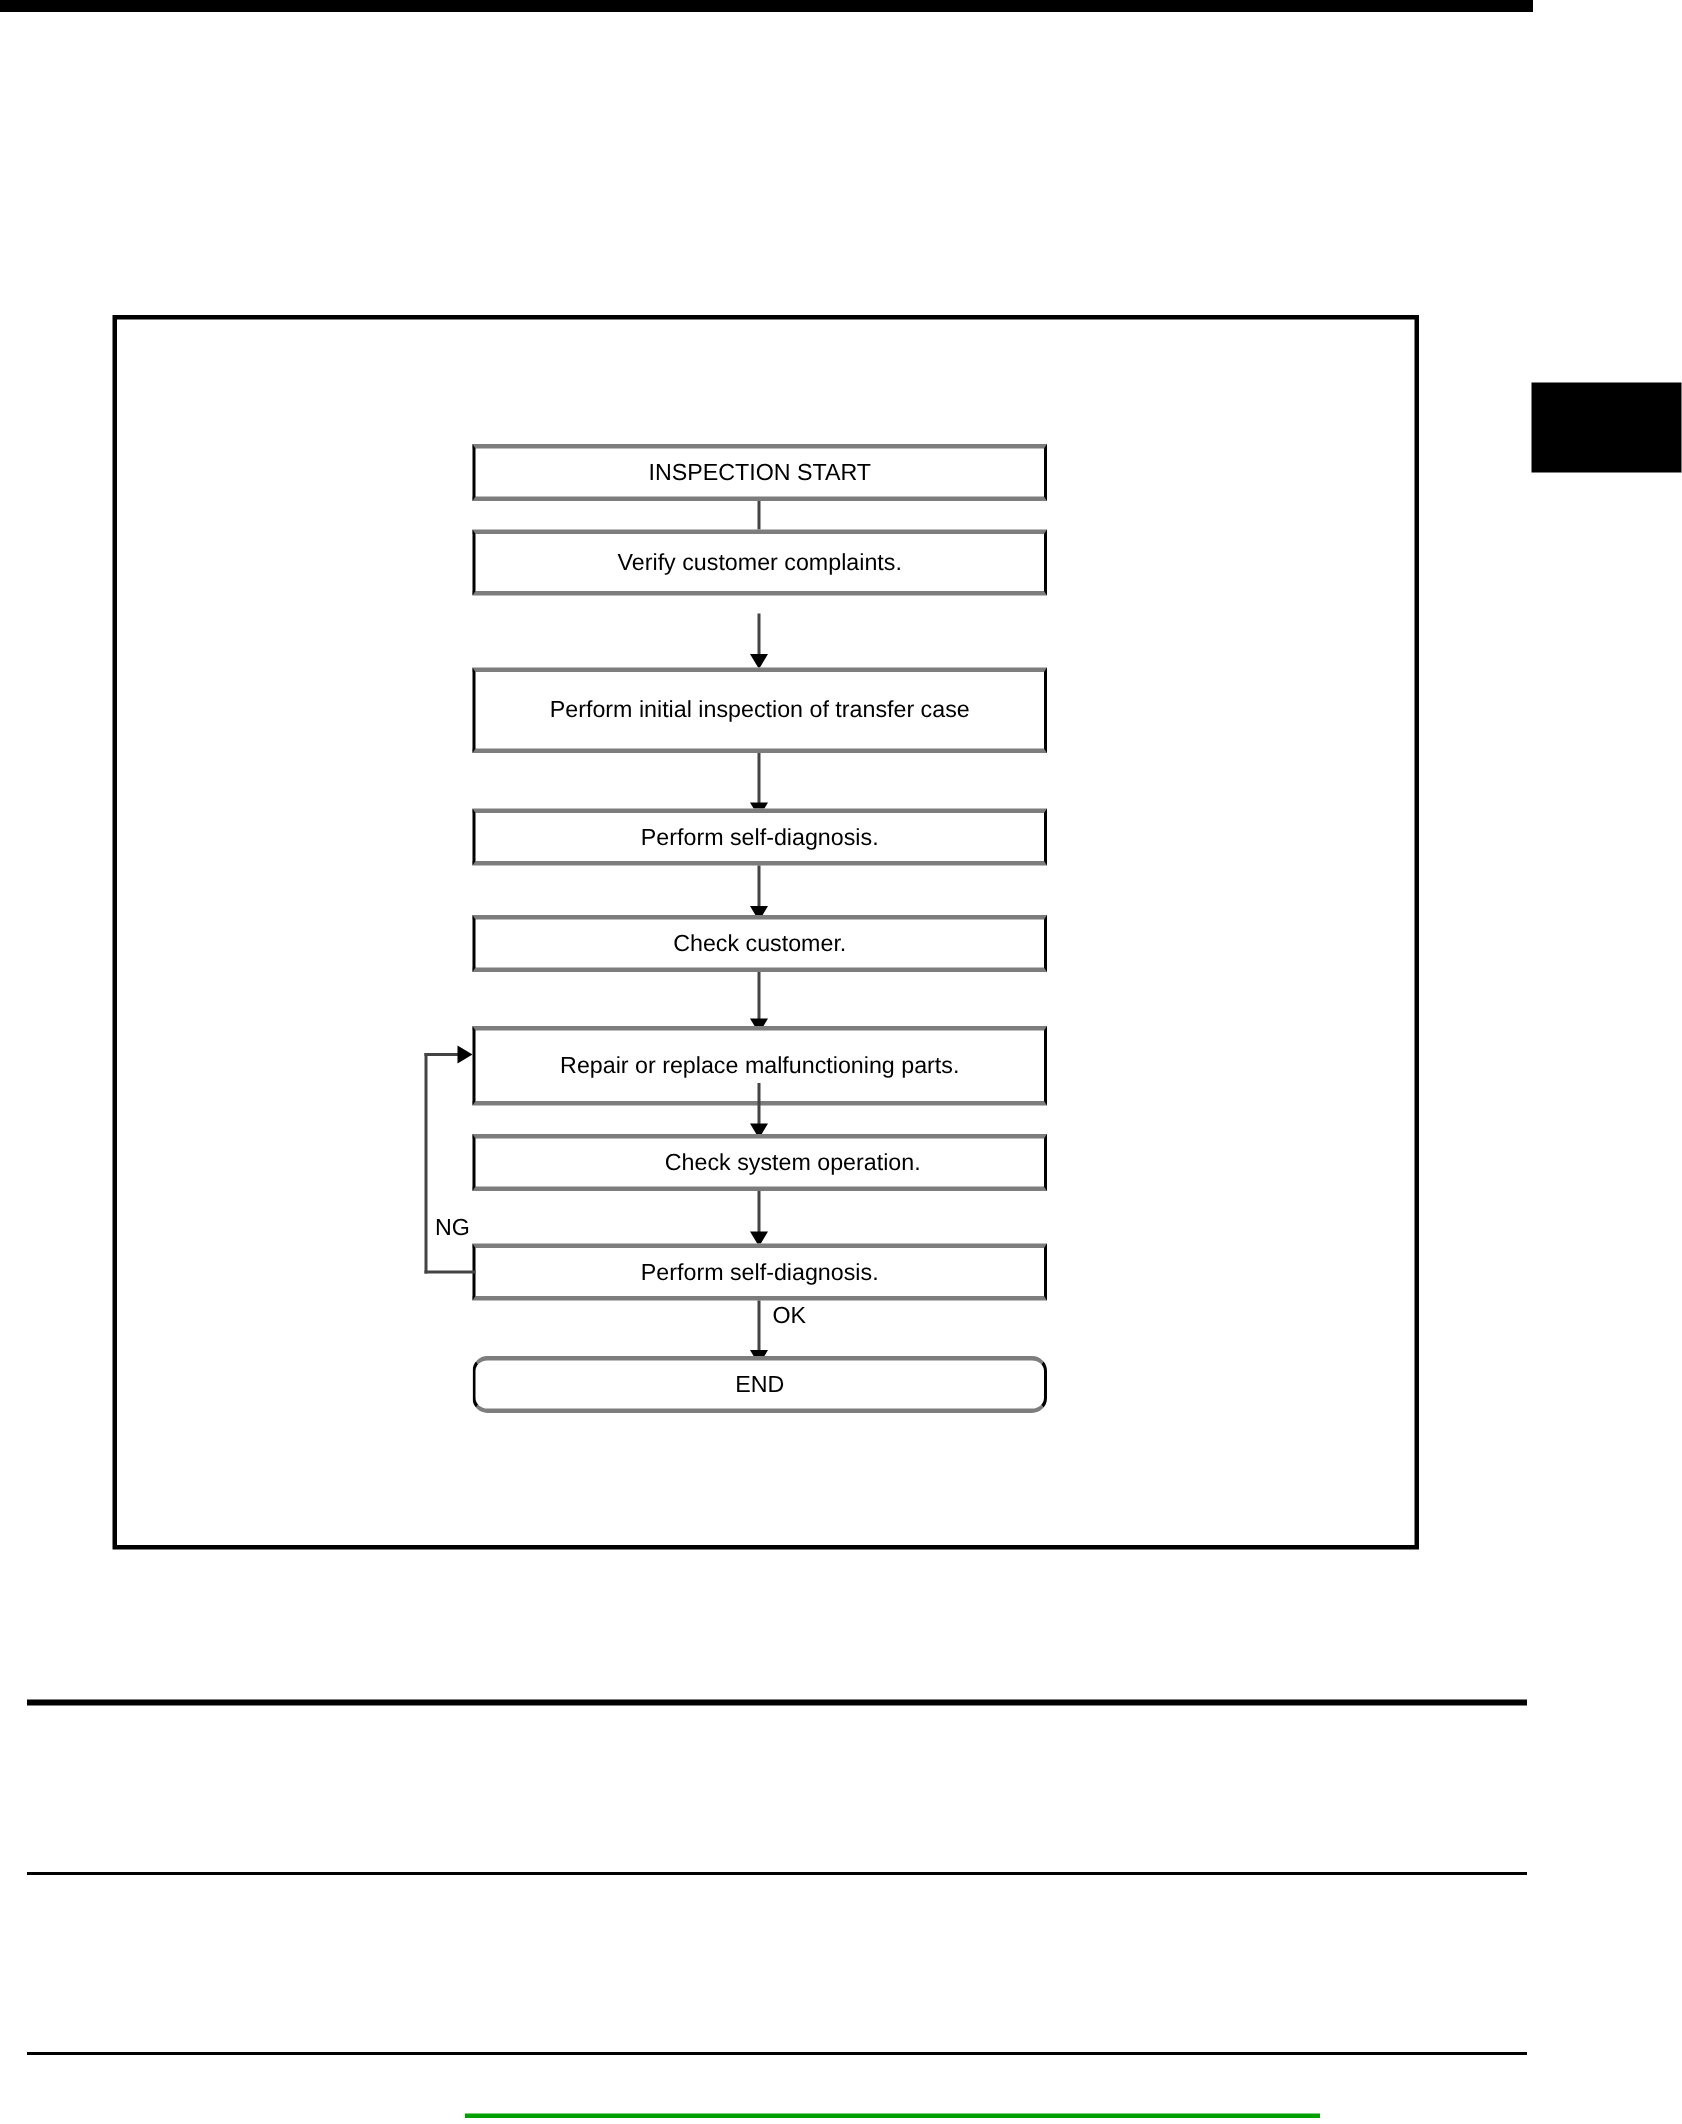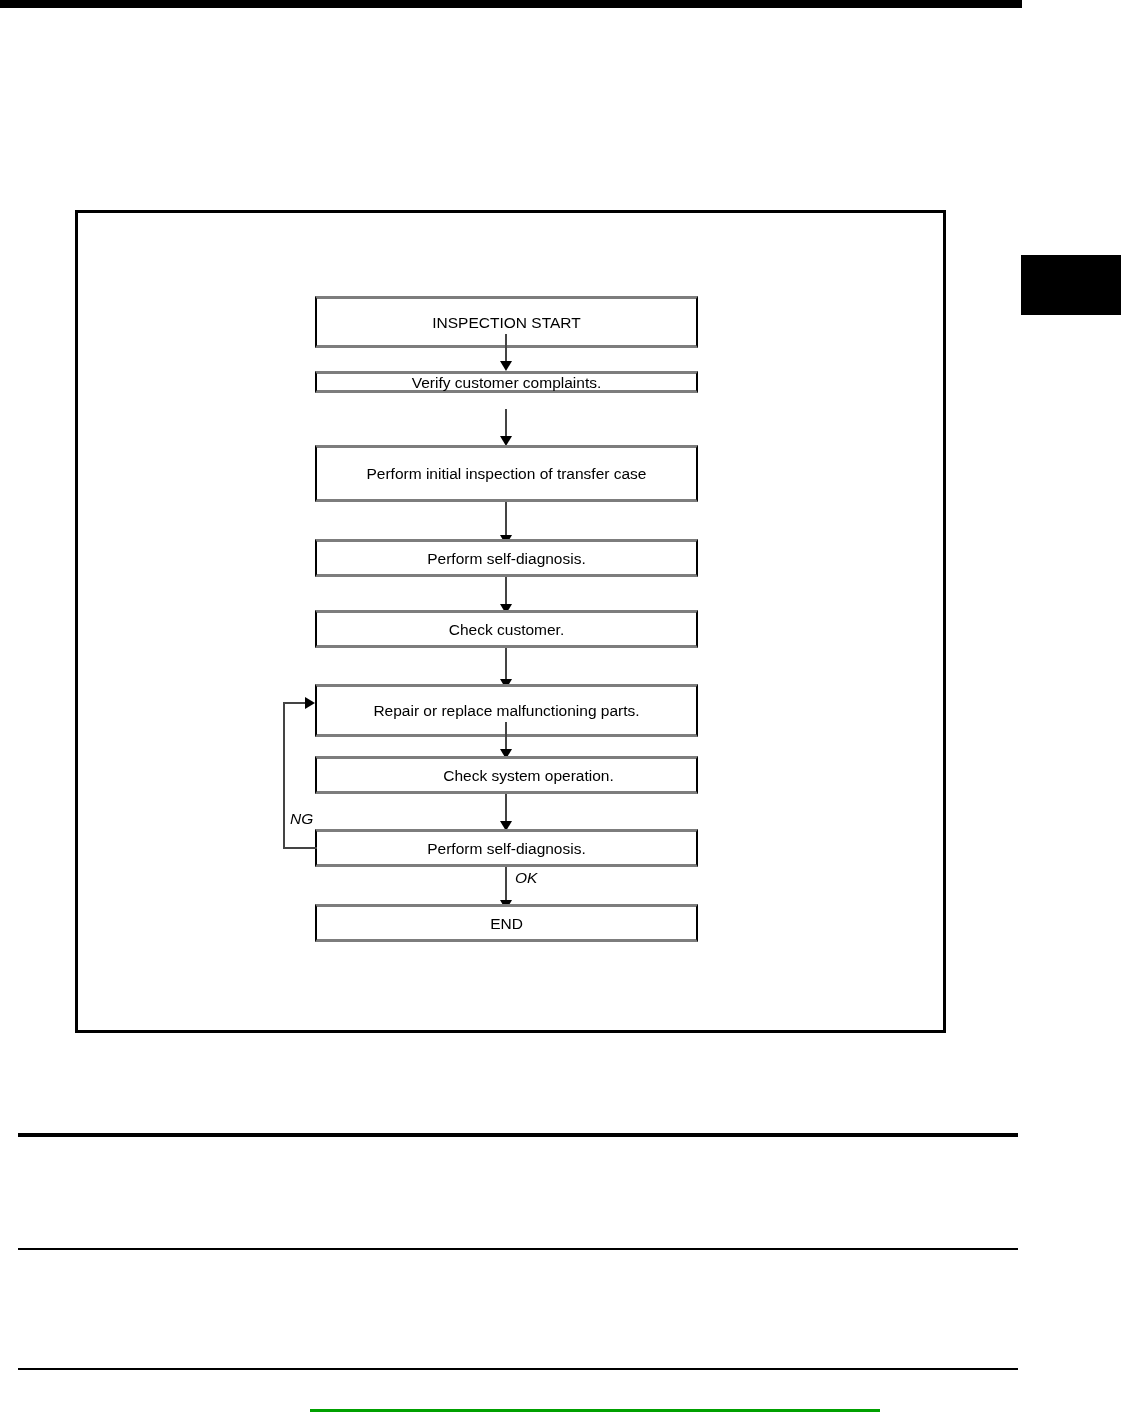--- a/index.html
+++ b/index.html
@@ -116,43 +116,42 @@
   .loop-seg {
     position: absolute;
     background: #444444;
   }
   .loop-label {
     position: absolute;
     font-size: 15.5px;
     line-height: 18px;
     color: #000000;
     white-space: nowrap;
-    font-style: italic;
   }
 </style>
 </head>
 <body>
 
 <div class="top-black-bar"></div>
 <div class="edge-tab"></div>
 
 <div class="rule rule-thick rule-1"></div>
 <div class="rule rule-thin  rule-2"></div>
 <div class="rule rule-thin  rule-3"></div>
 <div class="green-rule"></div>
 
 <div class="flow-frame">
 
-  <div class="flow-box" style="top:83px; height:52px;">
+  <div class="flow-box" style="top:83px; height:38px;">
     <span class="line">INSPECTION START</span>
   </div>
   <div class="connector" style="left:427px; top:121px; height:31px;"></div>
   <div class="arrow-down" style="left:422px; top:148px;"></div>
 
-  <div class="flow-box" style="top:158px; height:22px;">
+  <div class="flow-box" style="top:140px; height:44px;">
     <span class="line">Verify customer complaints.</span>
   </div>
   <div class="connector" style="left:427px; top:196px; height:32px;"></div>
   <div class="arrow-down" style="left:422px; top:223px;"></div>
 
   <div class="flow-box" style="top:232px; height:57px;gap:22px;">
     <span class="line">Perform initial inspection of transfer case</span>
   </div>
   <div class="connector" style="left:427px; top:289px; height:39px;"></div>
   <div class="arrow-down" style="left:422px; top:322px;"></div>
@@ -182,21 +181,21 @@
   <div class="arrow-down" style="left:422px; top:608px;"></div>
 
   <div class="flow-box" style="top:616px; height:38px;">
     <span class="line">Perform self-diagnosis.</span>
   </div>
   <div class="connector" style="left:427px; top:654px; height:39px;"></div>
   <div class="arrow-down" style="left:422px; top:687px;"></div>
 
   <div class="loop-label" style="left:437px; top:656px;text-align:right;">OK</div>
 
-  <div class="flow-box" style="top:691px; height:38px;">
+  <div class="flow-box" style="top:691px; height:38px;border-radius:10px;">
     <span class="line">END</span>
   </div>
 
   <div class="loop-seg" style="left:205px; top:634px; width:34px; height:2px;"></div>
   <div class="loop-seg" style="left:205px; top:489px; width:2px; height:147px;"></div>
   <div class="loop-seg" style="left:205px; top:489px; width:24px; height:2px;"></div>
   <div class="arrow-right" style="left:227px; top:484px;"></div>
 
   <div class="loop-label" style="left:212px; top:597px;">NG</div>
 

